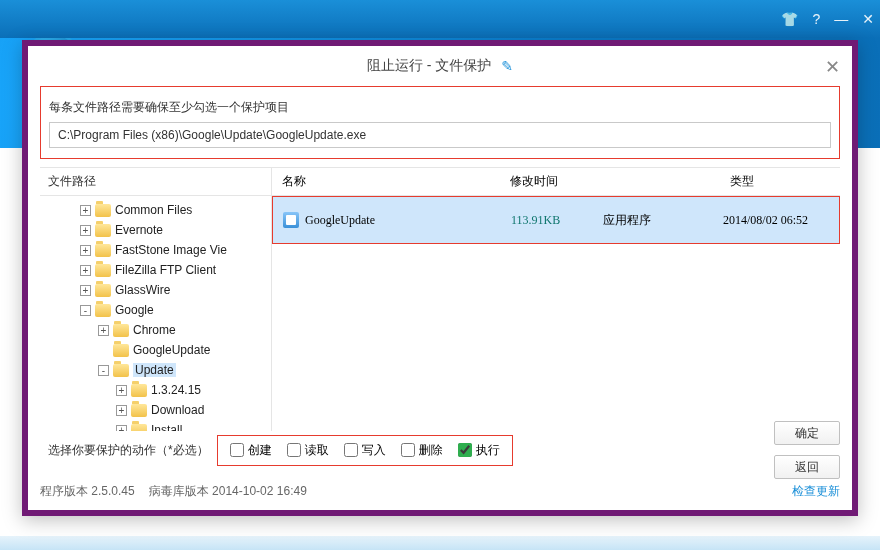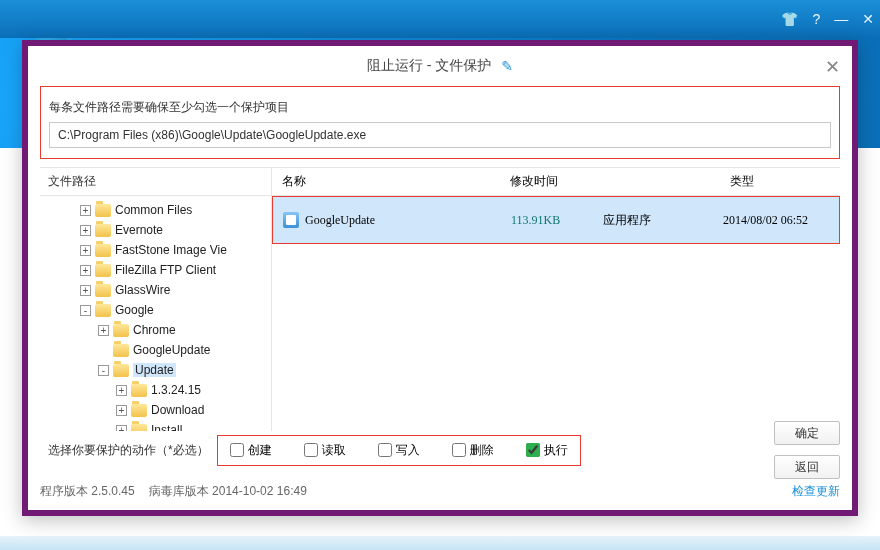--- a/index.html
+++ b/index.html
@@ -41,21 +41,21 @@
 .tree { flex: 1; overflow: auto; padding: 4px 0 4px 4px; }
 .node { display: flex; align-items: center; height: 20px; gap: 4px; white-space: nowrap; }
 .exp { width: 11px; height: 11px; border: 1px solid #999; display: flex; align-items: center; justify-content: center; font-size: 10px; color: #555; line-height: 9px; background: #fff; }
 .exp.none { visibility: hidden; }
 .fold { width: 16px; height: 13px; background: linear-gradient(#ffe79a, #f2c24a); border-radius: 2px; position: relative; display: inline-block; }
 .fold::before { content: ""; position: absolute; top: -3px; left: 1px; width: 7px; height: 3px; background: #f5d06b; border-radius: 1px 1px 0 0; }
 .lbl { color: #222; }
 .node.sel .lbl { background: #cfe6fb; padding: 0 2px; }
 .actions { position: absolute; left: 12px; right: 12px; bottom: 42px; height: 36px; display: flex; align-items: center; }
 .act-hint { color: #333; margin-right: 8px; margin-left: 8px; }
-.act-box { border: 1px solid #e63b2e; display: flex; align-items: center; gap: 32px; padding: 6px 12px; }
+.act-box { border: 1px solid #e63b2e; display: flex; align-items: center; gap: 15px; padding: 6px 12px; }
 .chk { display: flex; align-items: center; gap: 4px; }
 .chk input { width: 14px; height: 14px; }
 .right-btns { margin-left: auto; display: flex; gap: 10px; flex-direction: column; }
 .btn { width: 66px; height: 24px; border: 1px solid #c0c0c0; background: linear-gradient(#fff,#f1f1f1); border-radius: 2px; font-size: 12px; color: #333; cursor: pointer; }
 .status { position: absolute; left: 12px; right: 12px; bottom: 10px; display: flex; align-items: center; color: #666; }
 .status .ver { margin-right: 14px; }
 .status .link { margin-left: auto; color: #1a8fd8; cursor: pointer; }
 .taskbar { position: absolute; left: 0; right: 0; bottom: 0; height: 14px; background: linear-gradient(#e6f3fb, #c6e4f6); z-index: 1; }
 </style>
 </head>

